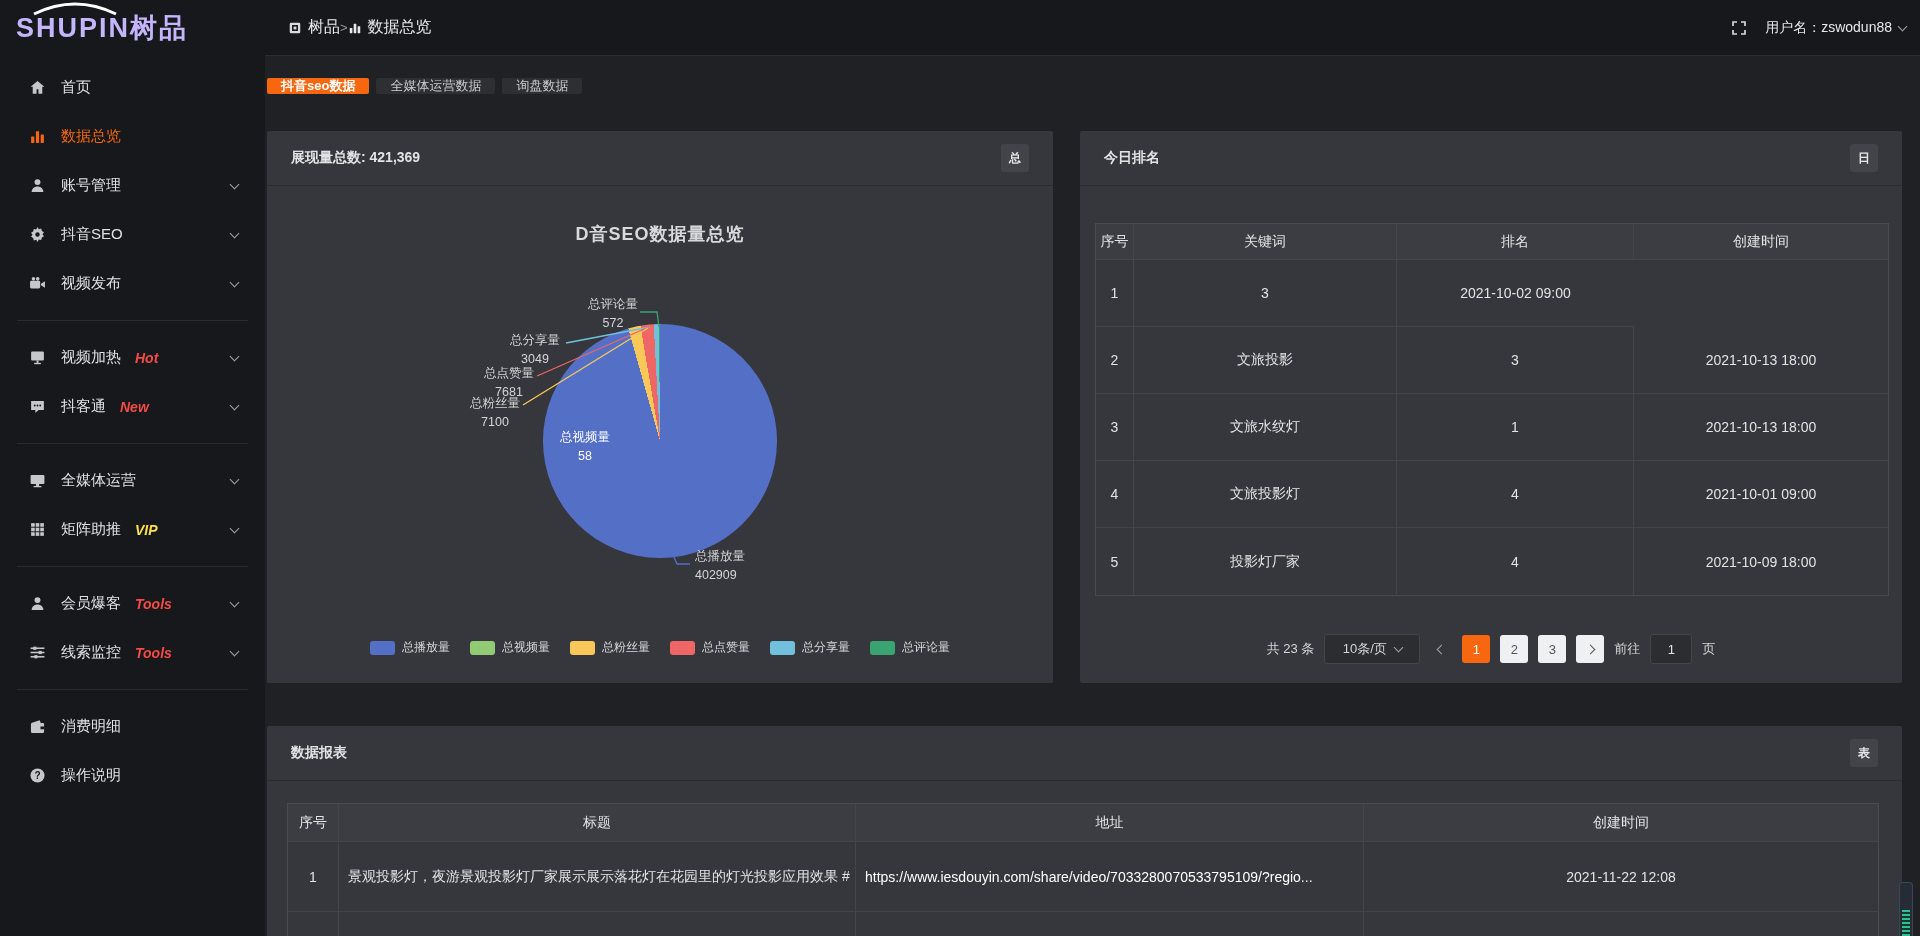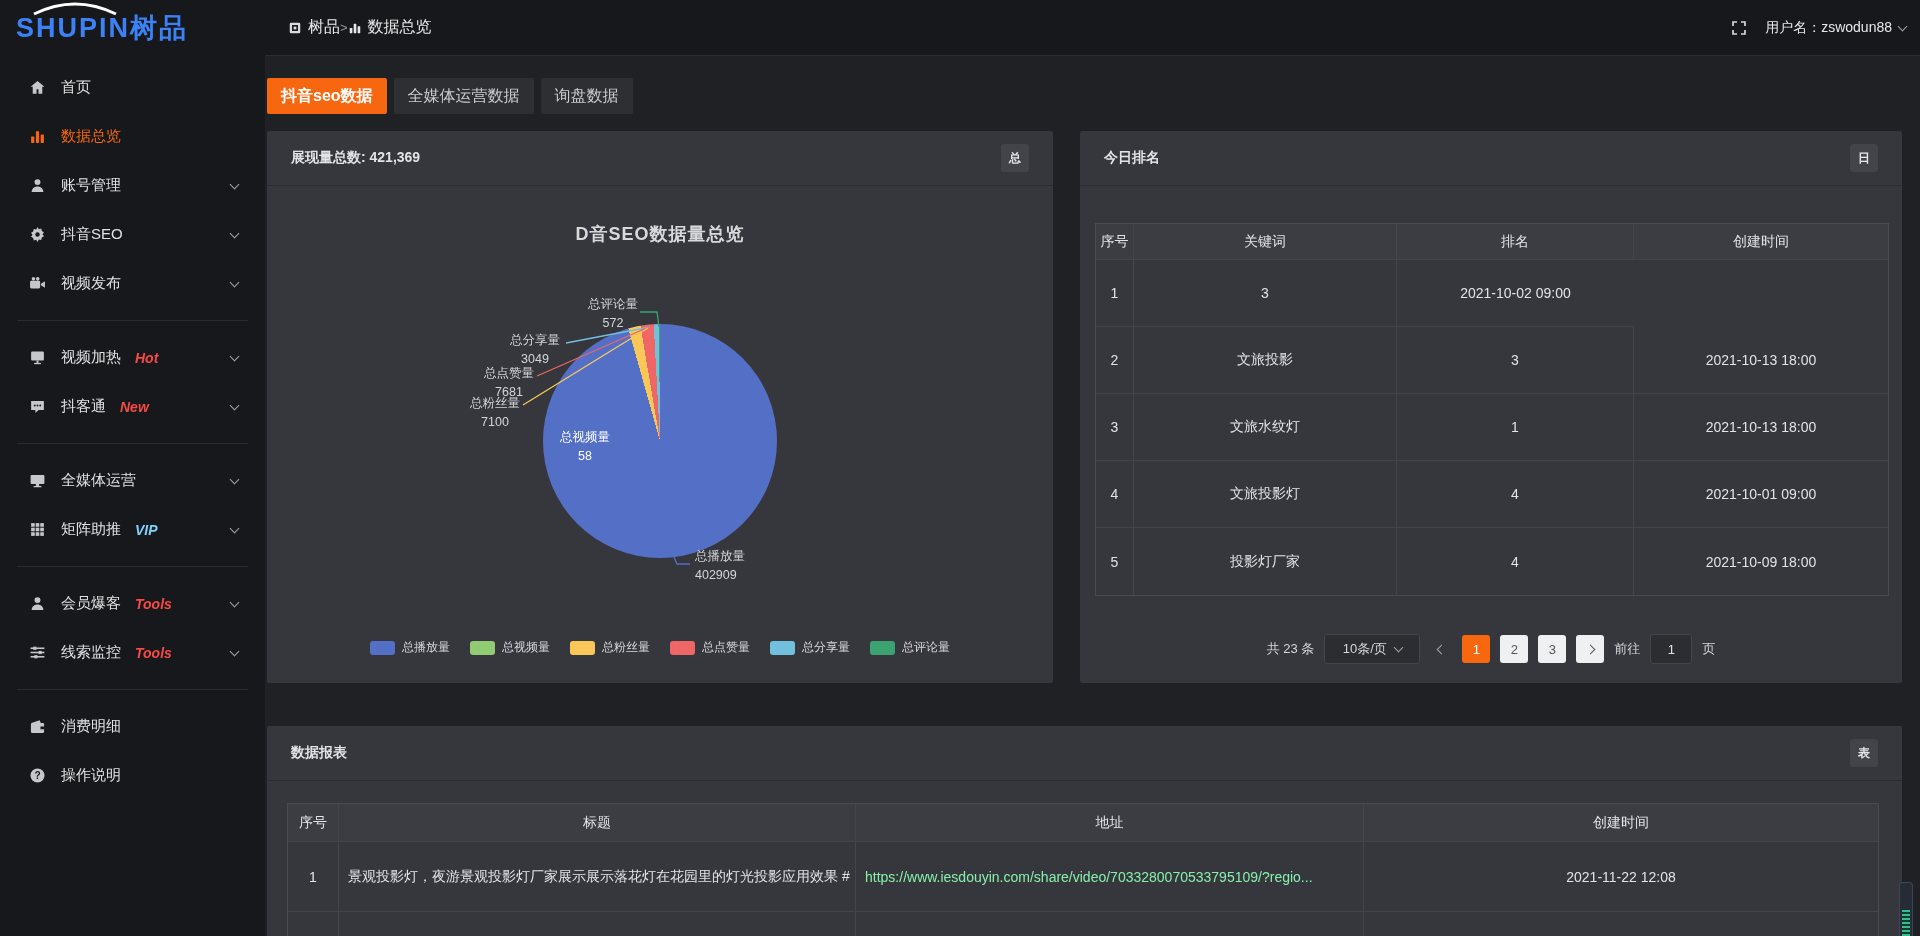--- a/index.html
+++ b/index.html
@@ -3,21 +3,21 @@
 <meta charset="utf-8">
 <style>
   * { margin:0; padding:0; box-sizing:border-box; }
   html,body { width:1920px; height:936px; overflow:hidden; background:#202125;
     font-family:"Liberation Sans","DejaVu Sans",sans-serif; }
   .app { position:relative; width:1920px; height:936px; background:#202125; }
 
   
   .topbar { position:absolute; left:0; top:0; width:1920px; height:55px; background:#17181b;
     display:flex; align-items:center; z-index:5; }
-  .logo { width:265px; padding-left:16px; position:relative; color:#3b82f6; font-weight:bold;
+  .logo { width:265px; padding-left:16px; position:relative; color:#c4b5fd; font-weight:bold;
     font-size:27px; letter-spacing:2px; white-space:nowrap; }
   .logo svg.arc { position:absolute; left:30px; top:-10px; }
   .crumbs { display:flex; align-items:center; color:#e6e7e9; font-size:16px; padding-left:23px; }
   .crumb { display:flex; align-items:center; gap:6px; cursor:pointer; }
   .crumb-sep { color:#96979a; font-size:13px; }
   .top-right { margin-left:auto; display:flex; align-items:center; gap:18px; padding-right:14px;
     color:#e6e7e9; font-size:14px; }
   .chev { display:inline-block; width:7px; height:7px; border-right:1.6px solid #a2a3a6;
     border-bottom:1.6px solid #a2a3a6; }
   .chev-down { transform:rotate(45deg); margin-top:-3px; }
@@ -25,29 +25,29 @@
   .chev-right{ transform:rotate(-45deg); }
 
   
   .sidebar { position:absolute; left:0; top:55px; width:265px; height:881px; background:#17181b; padding-top:8px; }
   .menu-item { position:relative; height:49px; display:flex; align-items:center; padding-left:29px;
     color:#e0e1e3; font-size:15px; cursor:pointer; }
   .menu-item .mi-icon { width:17px; height:17px; margin-right:15px; display:flex; }
   .menu-item.active { color:#f7670f; }
   .menu-item.active svg * { fill:#f7670f; }
   .mi-badge { margin-left:14px; font-size:14px; font-style:italic; font-weight:bold; color:#f54a45; }
-  .mi-badge.gold { color:#7dd3fc; }
+  .mi-badge.gold { color:#fde047; }
   .mi-chev { position:absolute; right:27px; }
   .menu-divider { height:1px; background:#2a2b2f; margin:12px 17px; }
 
   
   .main { position:absolute; left:265px; top:55px; width:1655px; height:881px;
     border-top:1px solid #2c2d31; background:#202125; }
   .tabs { position:absolute; left:2px; top:22px; display:flex; gap:7px; }
-  .tab { height:36px; padding:0 14px; display:flex; align-items:center; font-size:16px;
+  .tab { height:16px; padding:0 14px; display:flex; align-items:center; font-size:13px;
     background:#2e2f33; color:#cbccce; border-radius:2px; cursor:pointer; }
   .tab.active { background:#f7670f; color:#fff; font-weight:bold; }
 
   .panel { position:absolute; background:#36373c; border-radius:2px; }
   .panel-head { height:55px; padding:0 24px; display:flex; align-items:center;
     justify-content:space-between; border-bottom:1px solid #2b2c30; color:#e2e3e5; font-size:14px;font-weight:bold; }
   .badge-btn { width:28px; height:28px; background:#43444a; border-radius:3px; color:#e4e5e7;
     font-size:12px; display:flex; align-items:center; justify-content:center; cursor:pointer; }
 
   #panel-overview { left:2px; top:75px; width:786px; height:552px; }
@@ -80,21 +80,21 @@
   .dtable .td:last-child { border-right:none; }
   .dtable .tr:last-child .td { border-bottom:none; }
   .dtable .th { background:#3c3d42; }
   #rank-table { left:15px; top:37px; width:794px; }
   #rank-table .tr { grid-template-columns:38px 263px 237px 254px; }
   #rank-table .tr.hd { height:36px; } #rank-table .tr.bd { height:67px; }
   #report-table { left:20px; top:22px; width:1592px; }
   #report-table .tr { grid-template-columns:51px 517px 508px 514px; }
   #report-table .tr.hd { height:38px; } #report-table .tr.bd { height:70px; }
   .td.left { justify-content:flex-start; padding:0 9px; }
-  a.vlink { color:#86efac; text-decoration:none; overflow:hidden; white-space:nowrap; text-overflow:ellipsis;text-align:center; }
+  a.vlink { color:#ffffff; text-decoration:none; overflow:hidden; white-space:nowrap; text-overflow:ellipsis;text-align:center; }
 
   
   .pager { position:absolute; left:0; top:448px; width:100%; height:30px; display:flex;
     justify-content:center; align-items:center; gap:10px; color:#d4d5d7; font-size:13px; }
   .psel { width:96px; height:30px; background:#2c2d31; border:1px solid #45464a; border-radius:3px;
     display:flex; align-items:center; justify-content:center; gap:8px; cursor:pointer; }
   .parrow { width:22px; display:flex; justify-content:center; cursor:pointer; }
   .pbtn { min-width:28px; height:28px; border-radius:3px; background:#eef0f2; color:#55565a;
     display:flex; align-items:center; justify-content:center; font-size:13px; cursor:pointer; }
   .pbtn.active { background:#f7670f; color:#fff; }

